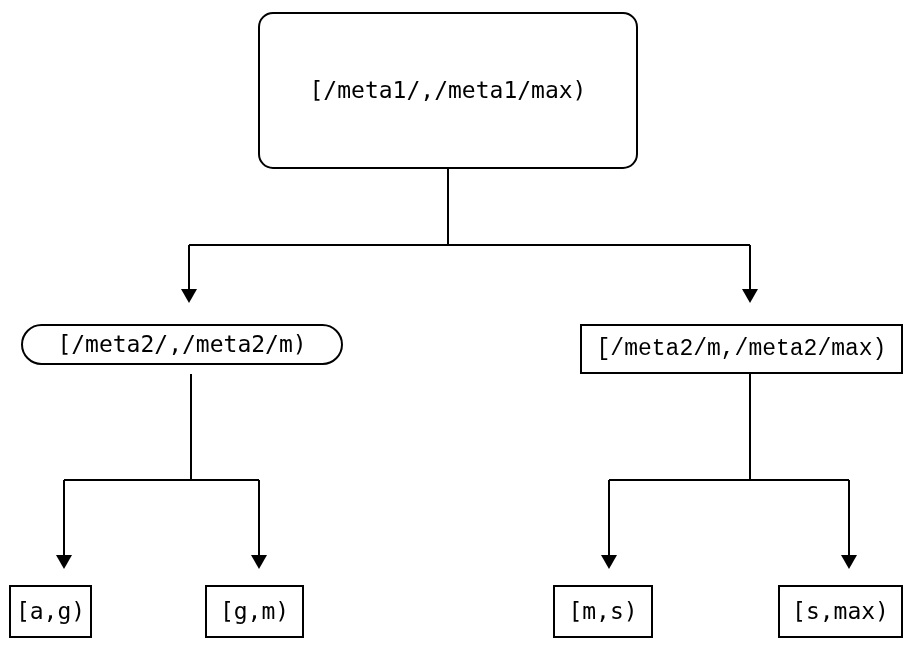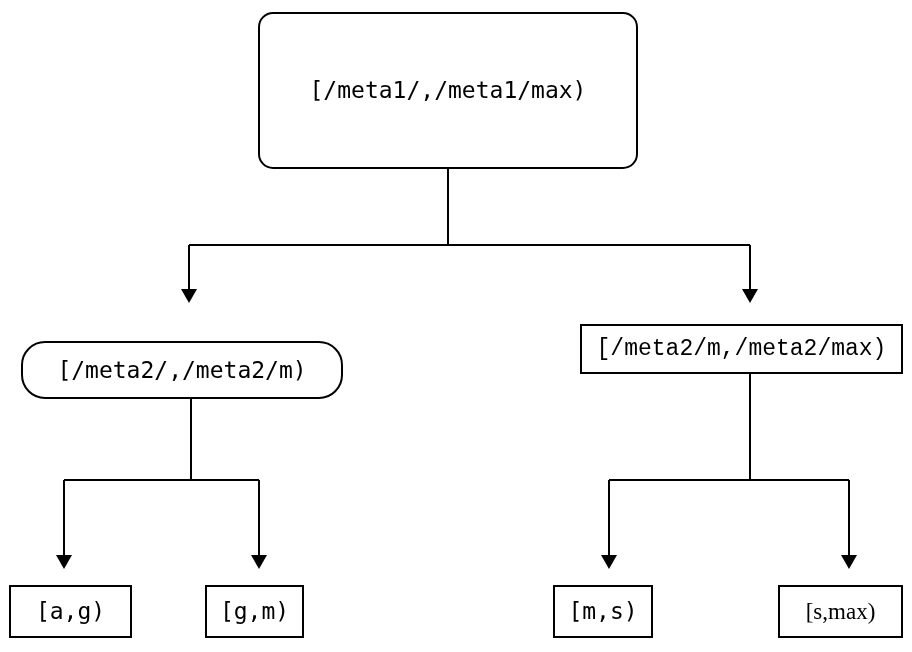--- a/index.html
+++ b/index.html
@@ -39,27 +39,27 @@
     letter-spacing: 0px;
     white-space: pre;
   }
   .node-label {
     display: block;
     white-space: pre;
   }
   
   #node-root { left: 258px; top: 12px; width: 380px; height: 157px; border-radius: 15px; }
   
-  #node-meta2-low  { left: 21px;  top: 341px; width: 322px; height: 58px; border-radius: 24px; }
+  #node-meta2-low  { left: 21px;  top: 324px; width: 322px; height: 41px; border-radius: 24px; }
   #node-meta2-high { left: 580px; top: 324px; width: 323px; height: 50px; font-family: Liberation Mono, monospace; }
   
-  #node-leaf-ag   { left: 9px;   top: 585px; width: 123px;  height: 53px; }
+  #node-leaf-ag   { left: 9px;   top: 585px; width: 83px;  height: 53px; }
   #node-leaf-gm   { left: 205px; top: 585px; width: 99px;  height: 53px; }
   #node-leaf-ms   { left: 553px; top: 585px; width: 100px; height: 53px; }
-  #node-leaf-smax { left: 778px; top: 585px; width: 125px; height: 53px; font-family: Liberation Serif, serif; }
+  #node-leaf-smax { left: 778px; top: 585px; width: 125px; height: 53px; }
 </style>
 </head>
 <body>
 
 <div id="canvas">
 
   <svg class="edges" viewBox="0 0 912 652" xmlns="http://www.w3.org/2000/svg">
     <g stroke="#000000" stroke-width="2.4" fill="none" shape-rendering="crispEdges">
 
       <path d="M 448 169 L 448 245"></path>

